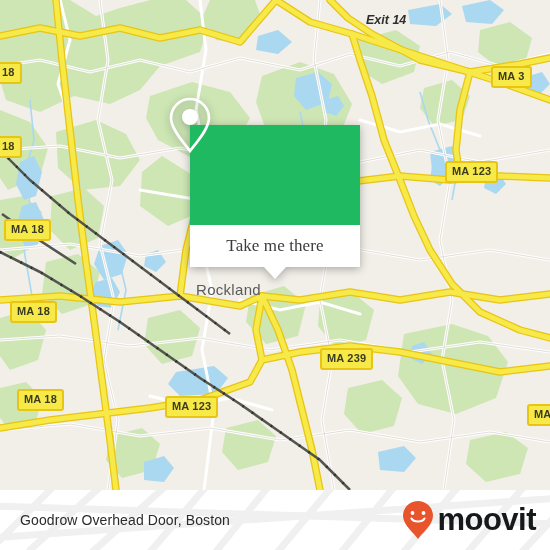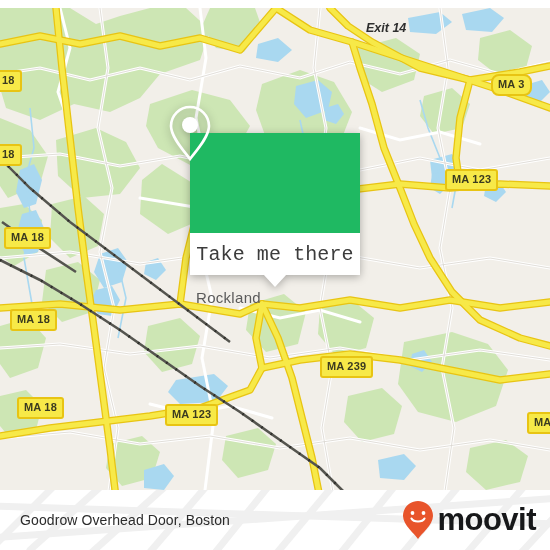--- a/index.html
+++ b/index.html
@@ -19,21 +19,21 @@
     position: relative;
     width: 550px;
     height: 550px;
     overflow: hidden;
     background: #ffffff;
   }
 
   
   .map {
     position: absolute;
-    left: 0; top: 8px;
+    left: 0; top: 0;
     width: 550px;
     height: 490px;
     overflow: hidden;
     background: #fdba74;
   }
   .map svg {
     position: absolute;
     left: 0; top: 0;
     display: block;
   }
@@ -97,22 +97,22 @@
   .callout-bottom {
     width: 170px;
     height: 42px;
     background: #ffffff;
     display: flex;
     align-items: center;
     justify-content: center;
     position: relative;
   }
   .callout-label {
-    font-family: Liberation Mono, monospace;
-    font-size: 20px;
+    font-family: Liberation Serif, serif;
+    font-size: 17px;
     color: #3c3c3c;
     letter-spacing: 0.1px;
   }
   .callout-arrow {
     position: absolute;
     left: 50%;
     bottom: -12px;
     transform: translateX(-50%);
     width: 0;
     height: 0;
@@ -347,21 +347,21 @@
     <div class="place-label" style="left:196px; top:281px;">Rockland</div>
 
     <div class="shield" style="left:-5px;  top:62px;">18</div>
     <div class="shield" style="left:-5px;  top:136px;">18</div>
     <div class="shield" style="left:4px;   top:219px;">MA 18</div>
     <div class="shield" style="left:10px;  top:301px;">MA 18</div>
     <div class="shield" style="left:17px;  top:389px;">MA 18</div>
     <div class="shield" style="left:165px; top:396px;">MA 123</div>
     <div class="shield" style="left:320px; top:348px;">MA 239</div>
     <div class="shield" style="left:445px; top:161px;">MA 123</div>
-    <div class="shield" style="left:491px; top:66px;border-radius:8px;">MA 3</div>
+    <div class="shield" style="left:491px; top:66px;">MA 3</div>
     <div class="shield" style="left:527px; top:404px;">MA</div>
 
     <div class="callout">
       <div class="callout-top">
         <svg class="callout-pin" width="48" height="58" viewBox="0 0 48 58">
           <path d="M24 3 C13.5 3 5 11.5 5 22 C5 33.5 19 48 24 55 C29 48 43 33.5 43 22 C43 11.5 34.5 3 24 3 Z" fill="none" stroke="#ffffff" stroke-width="2.6"></path>
           <circle cx="24" cy="21" r="8" fill="#ffffff"></circle>
         </svg>
       </div>
       <div class="callout-bottom">

